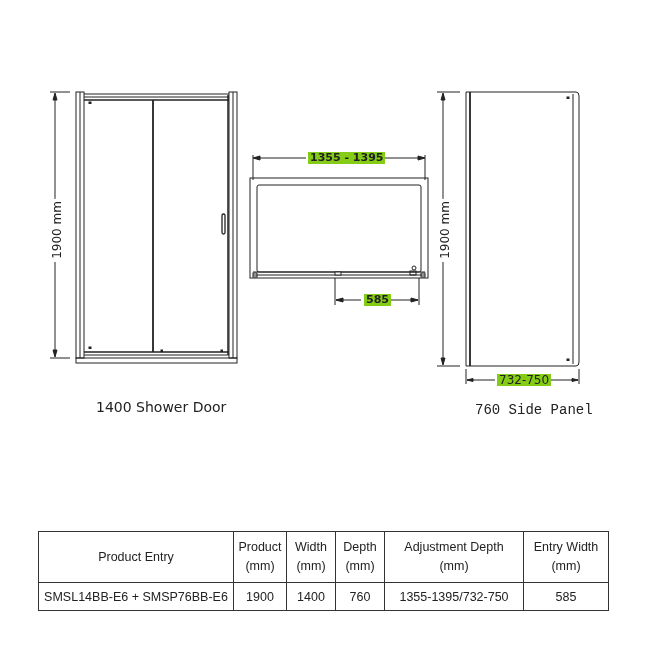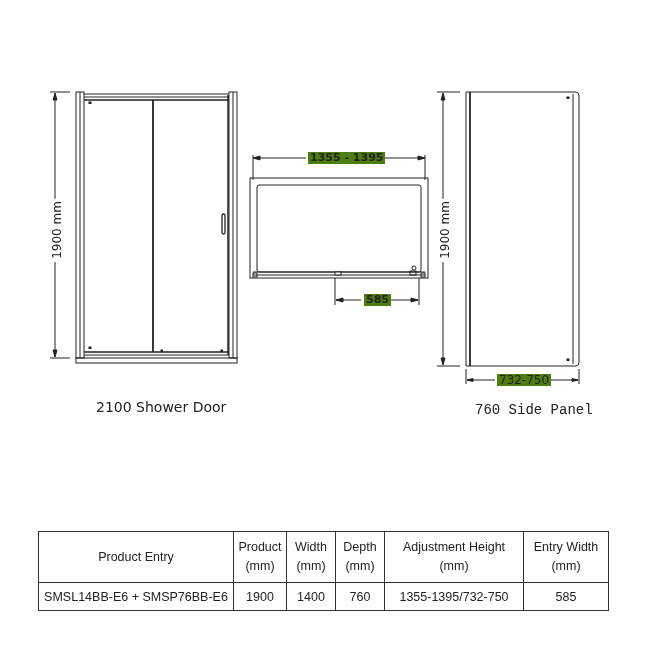--- a/index.html
+++ b/index.html
@@ -1,19 +1,19 @@
 <!DOCTYPE html>
 <html><head>
 <meta charset="utf-8">
 <style>
   html,body{margin:0;padding:0;background:#fff;}
   body{width:650px;height:650px;position:relative;overflow:hidden;font-family:"DejaVu Sans","Liberation Sans",sans-serif;color:#1a1a1a;}
   svg{position:absolute;left:0;top:0;}
   .lbl{position:absolute;font-size:14px;color:#222;white-space:nowrap;}
-  .dim{position:absolute;font-size:11px;font-weight:bold;color:#222;background:#4d7c0f;padding:0 2px;white-space:nowrap;line-height:12px;}
+  .dim{position:absolute;font-size:11px;font-weight:bold;color:#222;background:#84cc16;padding:0 2px;white-space:nowrap;line-height:12px;}
   .vdim{position:absolute;font-size:12px;color:#222;background:#fff;white-space:nowrap;transform:rotate(-90deg);transform-origin:center center;line-height:12px;padding:0 2px;}
   table.spec{position:absolute;left:38px;top:531px;border-collapse:collapse;font-family:"Liberation Sans","DejaVu Sans",sans-serif;font-size:12.5px;color:#222;}
   table.spec th,table.spec td{border:1px solid #333;text-align:center;font-weight:normal;padding:0 4px;}
   table.spec th{height:50px;line-height:19px;}
   table.spec td{height:27px;}
 </style>
 </head>
 <body>
 
 <svg width="650" height="650" viewBox="0 0 650 650">
@@ -105,31 +105,31 @@
     </g>
   </g>
 </svg>
 
 <div class="vdim" style="left:26px;top:224px;">1900 mm</div>
 <div class="dim" style="left:308px;top:152px;">1355 - 1395</div>
 <div class="dim" style="left:364px;top:294px;">585</div>
 <div class="vdim" style="left:414px;top:224px;">1900 mm</div>
 <div class="dim" style="left:497px;top:374px;font-weight:normal;font-size:12px;">732-750</div>
 
-<div class="lbl" style="left:96px;top:399px;">2100 Shower Door</div>
+<div class="lbl" style="left:96px;top:399px;">1400 Shower Door</div>
 <div class="lbl" style="left:475px;top:402px;font-family:Liberation Mono, monospace;">760 Side Panel</div>
 
 <table class="spec">
   <tbody>
       <tr>
     <th style="width:186px"><span>Product Entry</span></th>
     <th style="width:44px"><span>Product</span><br><span>(mm)</span></th>
     <th style="width:40px"><span>Width</span><br><span>(mm)</span></th>
     <th style="width:40px"><span>Depth</span><br><span>(mm)</span></th>
-    <th style="width:130px"><span>Adjustment Height</span><br><span>(mm)</span></th>
+    <th style="width:130px"><span>Adjustment Depth</span><br><span>(mm)</span></th>
     <th style="width:76px"><span>Entry Width</span><br><span>(mm)</span></th>
   </tr>
   <tr>
     <td>SMSL14BB-E6 + SMSP76BB-E6</td>
     <td>1900</td>
     <td>1400</td>
     <td>760</td>
     <td>1355-1395/732-750</td>
     <td>585</td>
   </tr>

